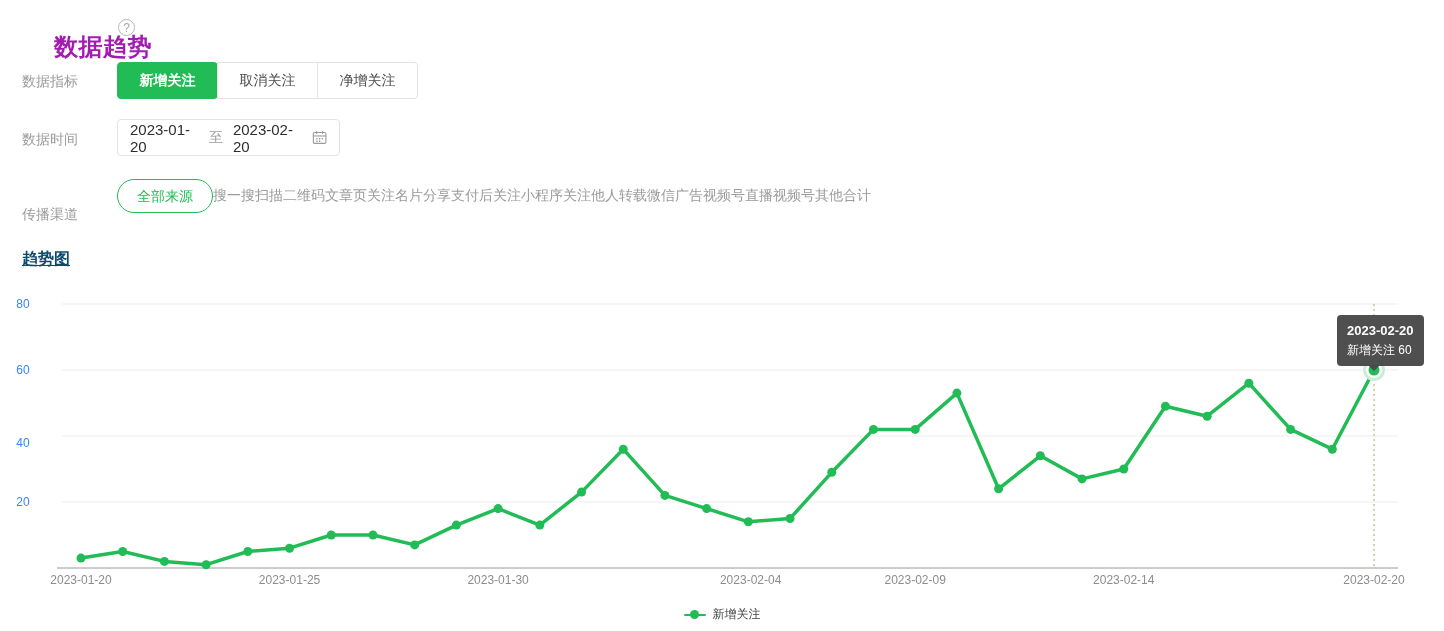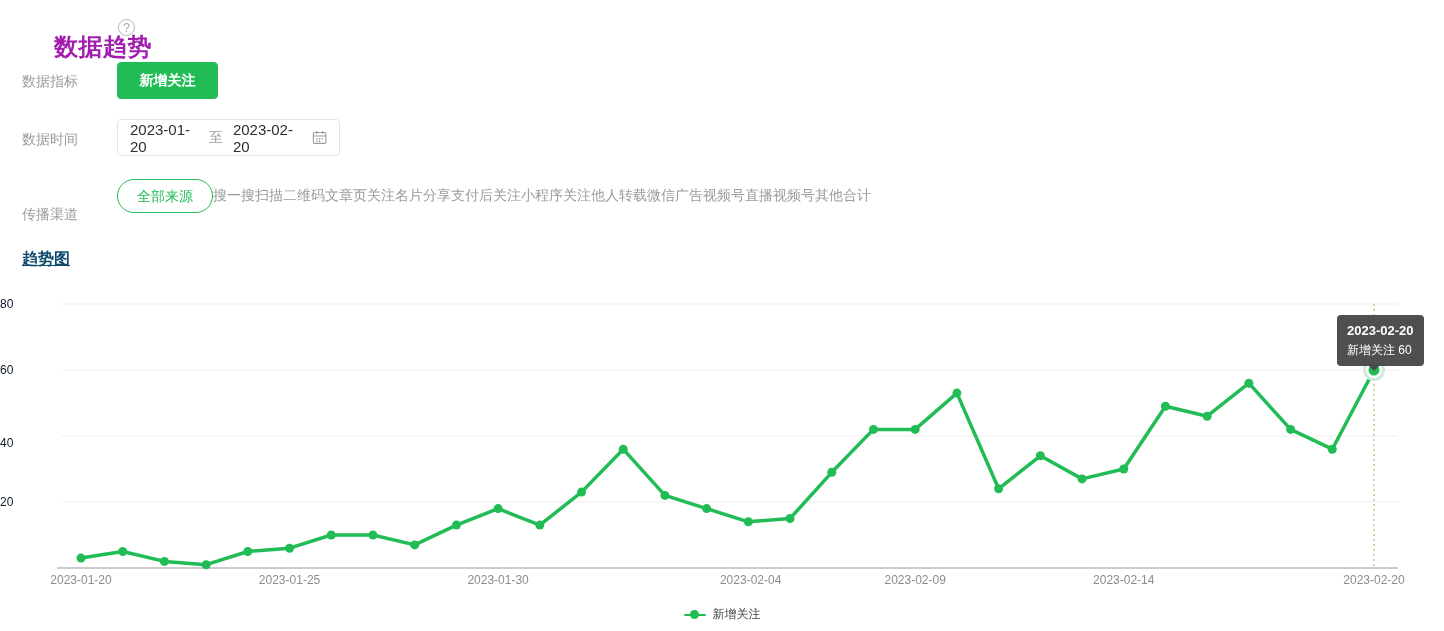--- a/index.html
+++ b/index.html
@@ -26,21 +26,21 @@
   .datebox .sep{color:#9b9b9b;font-size:14px;}
   .datebox svg{margin-left:auto;display:block;}
   .channels{position:absolute;left:117px;top:179px;display:flex;align-items:center;font-size:14px;white-space:nowrap;}
   .channel{color:#9b9b9b;cursor:pointer;}
   .channel.pill{color:var(--green);border:1px solid var(--green);border-radius:17px;height:34px;line-height:32px;
     padding:0 19px;box-sizing:border-box;}
   
   .section-title{position:absolute;left:22px;top:249px;font-size:16px;font-weight:700;color:#0c4a6e;text-decoration:underline;}
   #chart{position:absolute;left:0;top:296px;width:1444px;height:298px;}
   #trend-svg{position:absolute;left:0;top:0;}
-  .ytick{position:absolute;left:0;width:46px;text-align:left;font-size:12px;color:#0f172a;}
+  .ytick{position:absolute;left:0;width:46px;text-align:center;font-size:12px;color:#3b82f6;}
   .xtick{position:absolute;top:277px;transform:translateX(-50%);font-size:12px;color:#8c8c8c;white-space:nowrap;}
   #tooltip{position:absolute;background:rgba(72,72,72,0.96);color:#fff;border-radius:4px;padding:6px 10px 7px;
     line-height:1.5;white-space:nowrap;z-index:5;}
   #tooltip .tt-date{font-size:13px;font-weight:700;}
   #tooltip .tt-row{font-size:12px;}
   #tooltip::after{content:"";position:absolute;bottom:-5px;left:31px;border-width:6px 6px 0 6px;border-style:solid;
     border-color:rgba(72,72,72,0.96) transparent transparent transparent;}
   
   .legend{position:absolute;left:0;top:606px;width:1444px;display:flex;justify-content:center;align-items:center;gap:7px;cursor:pointer;}
   .legend-marker{position:relative;width:22px;height:9px;}
@@ -50,20 +50,22 @@
 </style>
 </head>
 <body style="--green: #21BC55;">
 
 <h1 class="page-title">数据趋势</h1>
 <span class="help-icon">?</span>
 
 <span class="row-label lbl-metric">数据指标</span>
 <div class="tabs">
   <div class="tab selected">新增关注</div>
+  <div class="tab">取消关注</div>
+  <div class="tab">净增关注</div>
 </div>
 
 <span class="row-label lbl-time">数据时间</span>
 <div class="datebox">
   <span>2023-01-20</span>
   <span class="sep">至</span>
   <span>2023-02-20</span>
   <svg width="17" height="17" viewBox="0 0 17 17">
     <rect x="1.5" y="3" width="14" height="12" rx="1.5" fill="none" stroke="#9b9b9b" stroke-width="1.2"></rect>
     <line x1="5.2" y1="1.2" x2="5.2" y2="4.5" stroke="#9b9b9b" stroke-width="1.2"></line>

